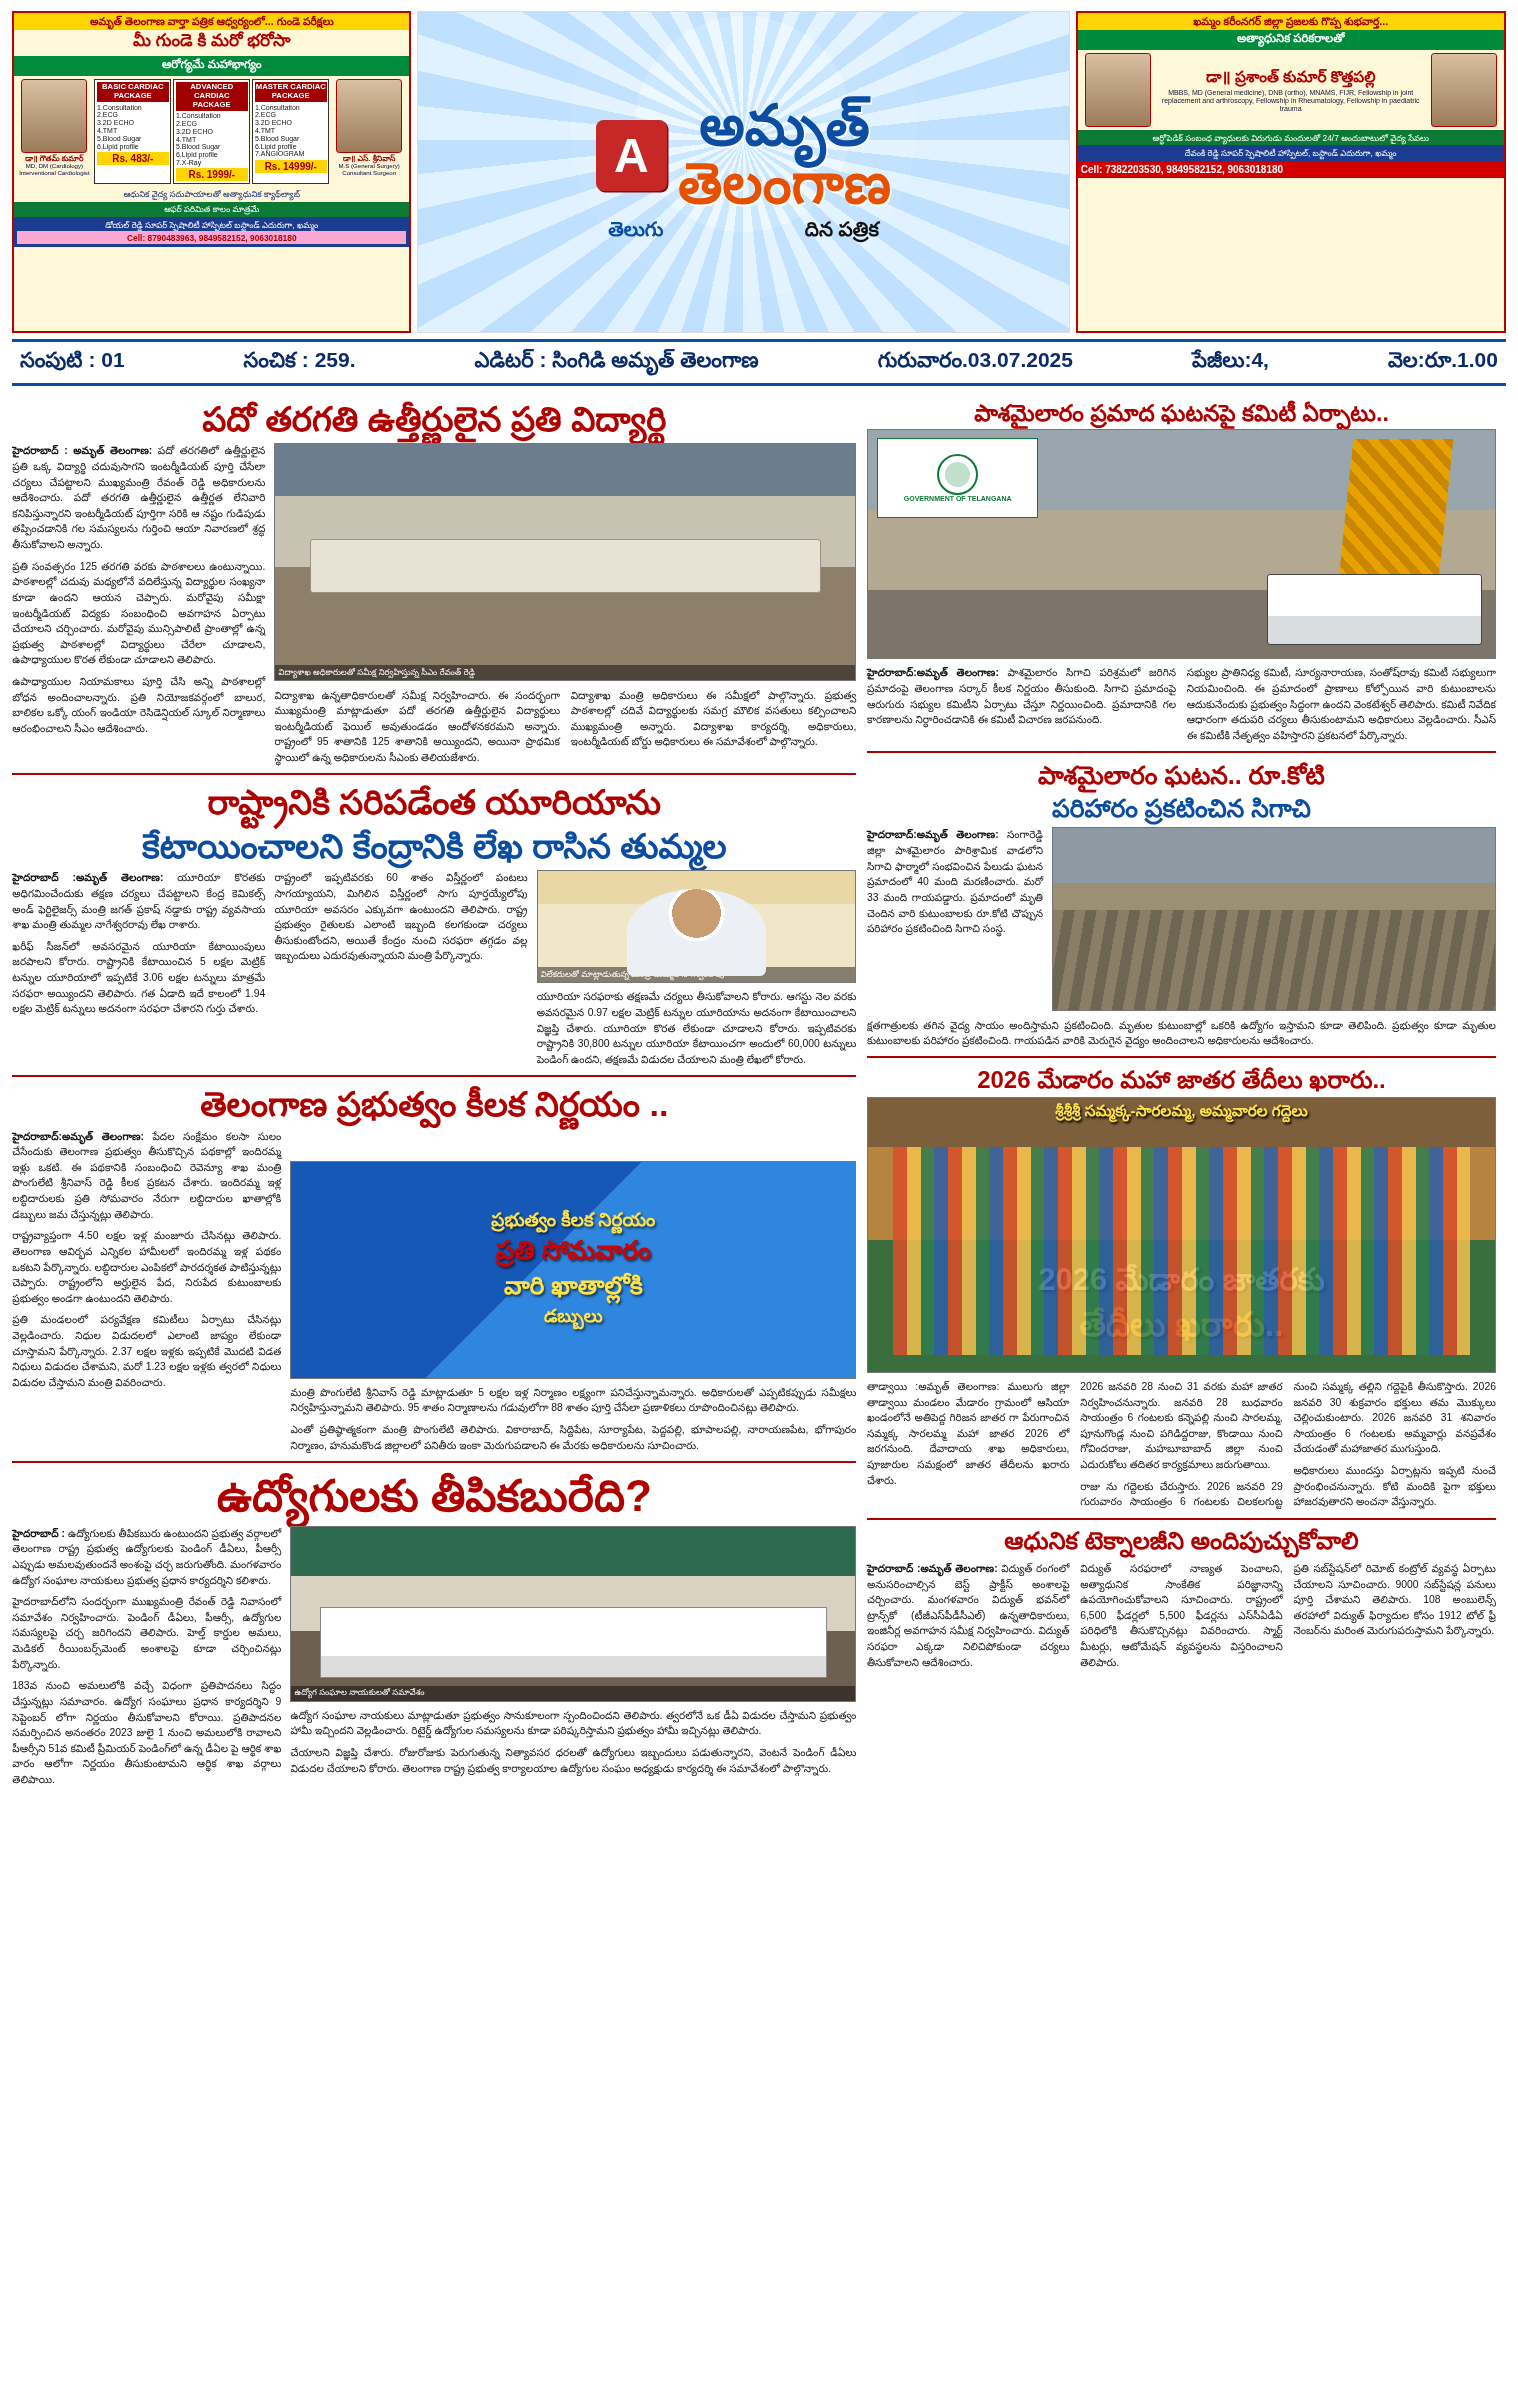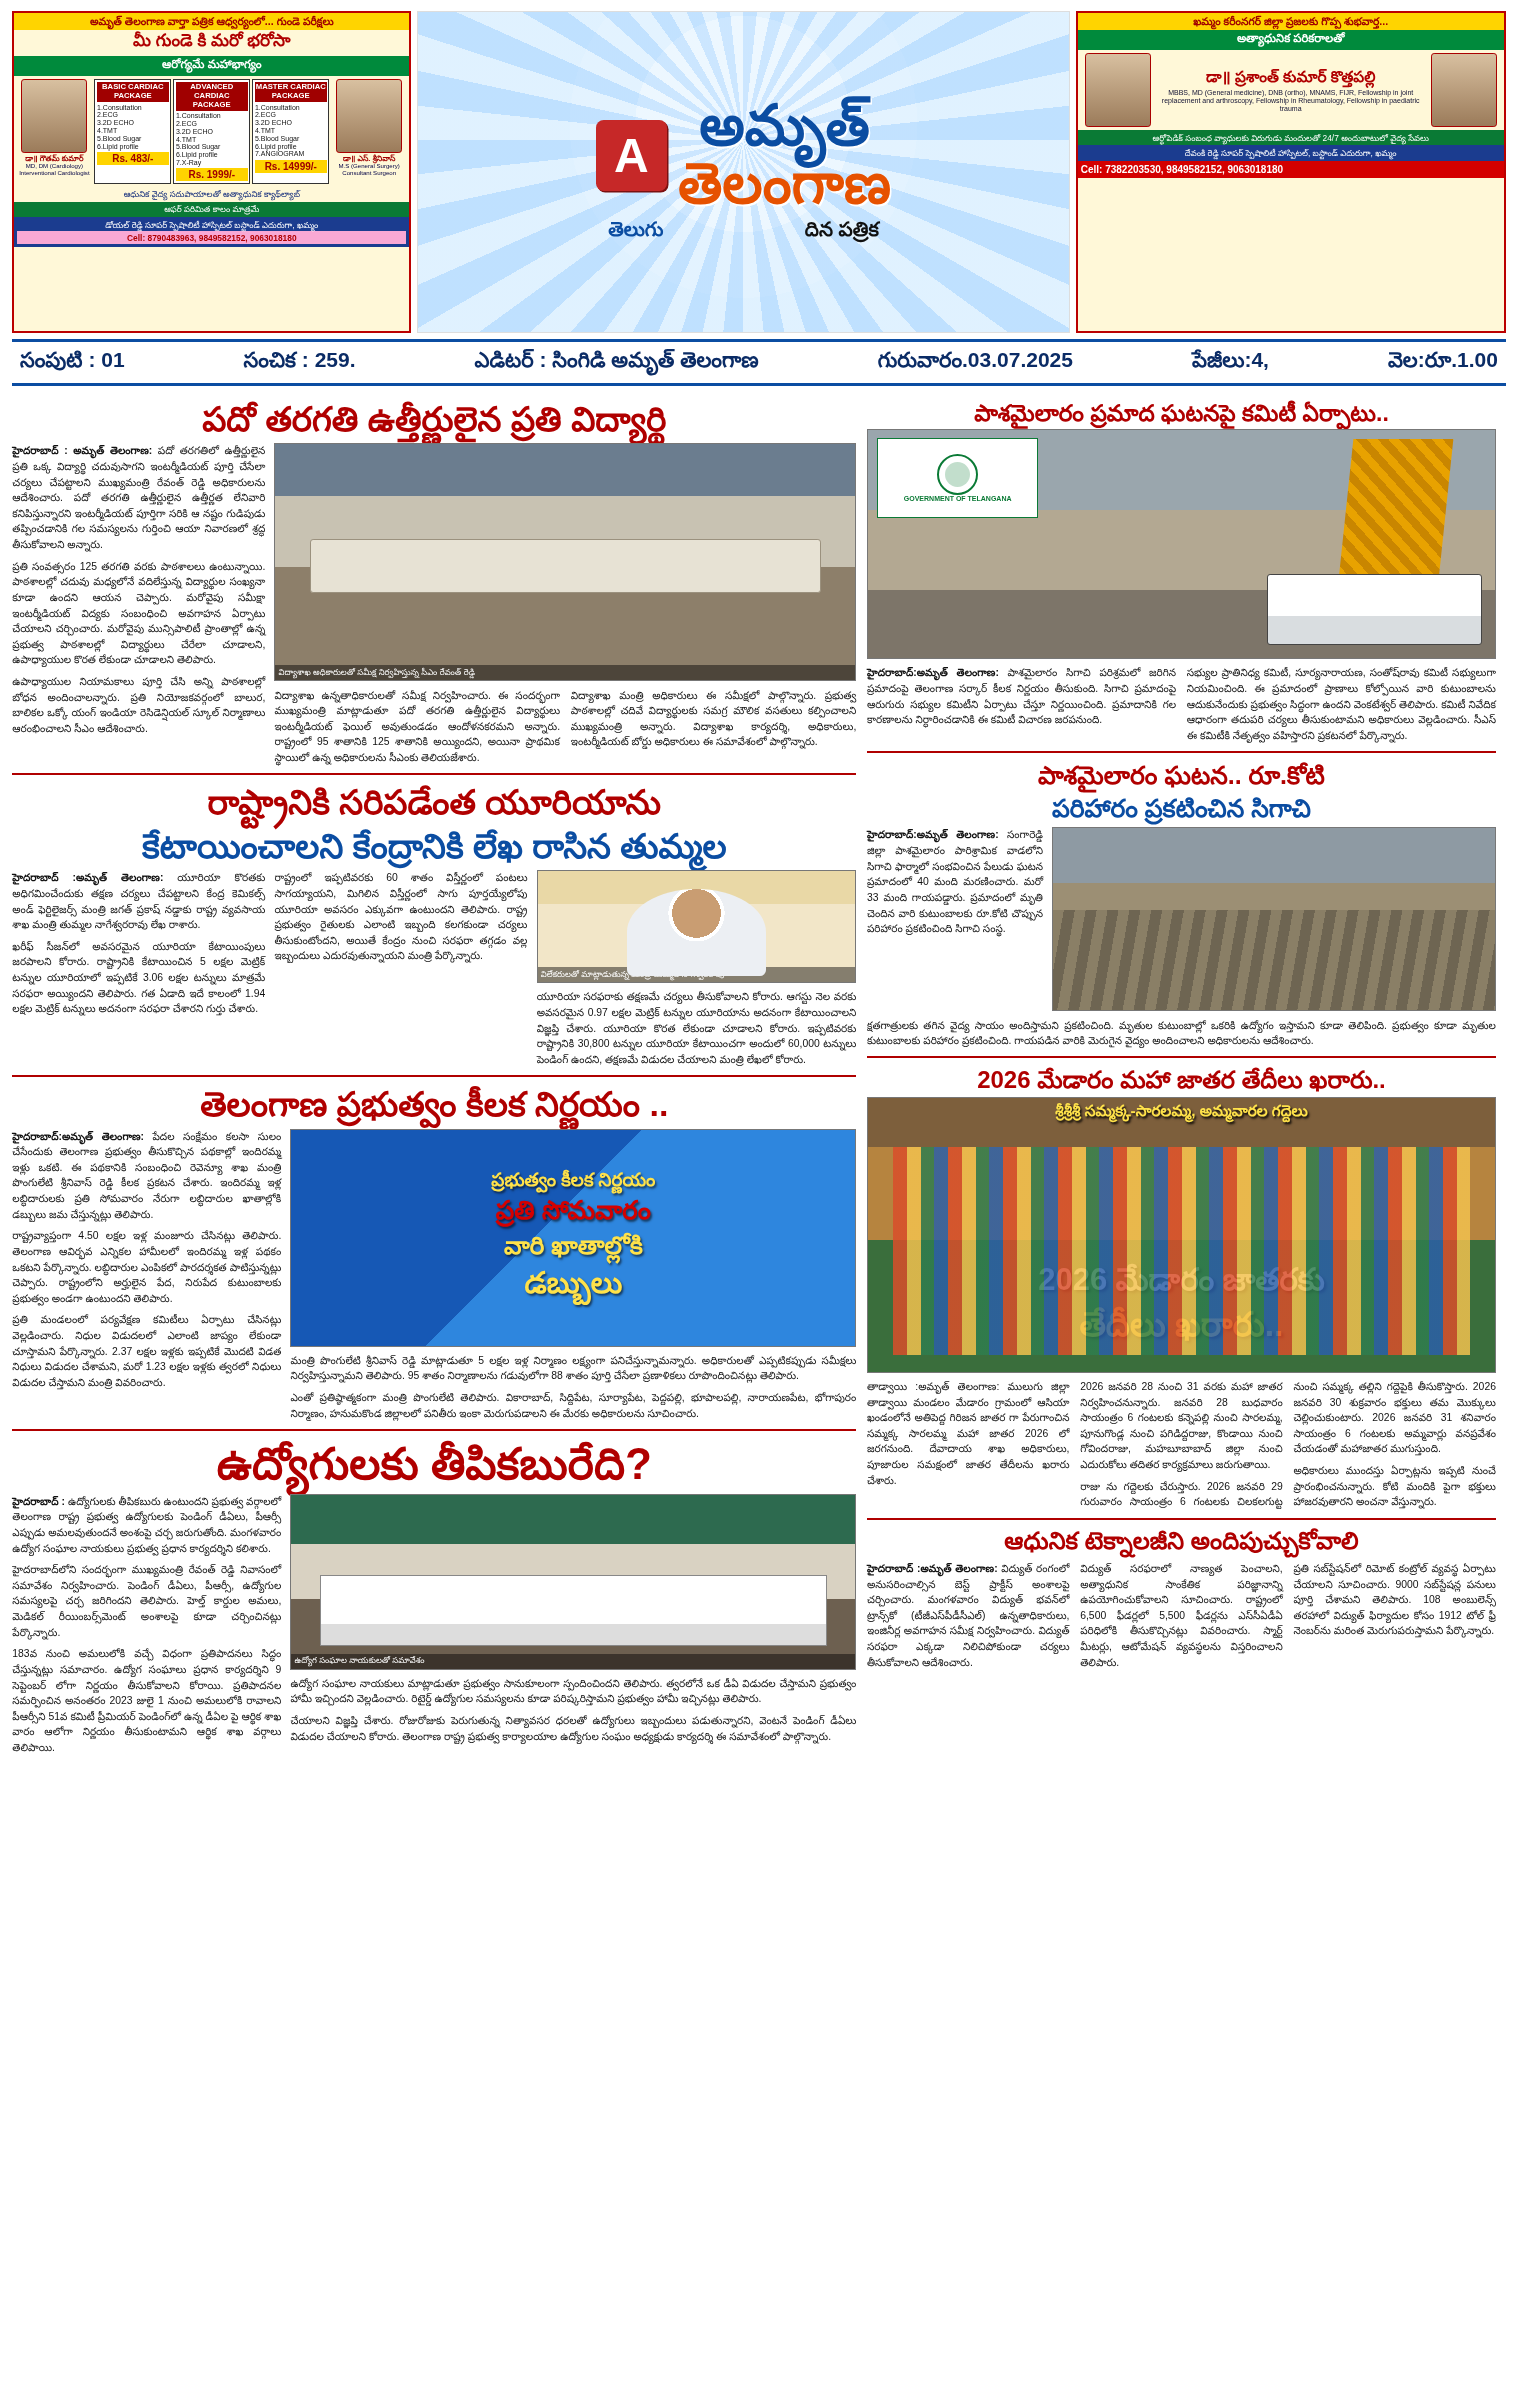--- a/index.html
+++ b/index.html
@@ -280,26 +280,26 @@
       <div>
         <div class="hl rb">తెలంగాణ ప్రభుత్వం కీలక నిర్ణయం ..</div>
         <div class="flowrow" style="margin-top:4.6px;">
           <div class="txtcol" style="max-width:269px;">
             <p style="margin:0 0 6.1px;"><span class="lead">హైదరాబాద్:అమృత్ తెలంగాణ:</span>
               <span>పేదల సంక్షేమం కలసా సులం చేసేందుకు తెలంగాణ ప్రభుత్వం తీసుకొచ్చిన పథకాల్లో ఇందిరమ్మ ఇళ్లు ఒకటి. ఈ పథకానికి సంబంధించి రెవెన్యూ శాఖ మంత్రి పొంగులేటి శ్రీనివాస్ రెడ్డి కీలక ప్రకటన చేశారు. ఇందిరమ్మ ఇళ్ల లబ్ధిదారులకు ప్రతి సోమవారం నేరుగా లబ్ధిదారుల ఖాతాల్లోకి డబ్బులు జమ చేస్తున్నట్లు తెలిపారు.</span></p>
             <p style="margin:0 0 6.1px;">రాష్ట్రవ్యాప్తంగా 4.50 లక్షల ఇళ్ల మంజూరు చేసినట్లు తెలిపారు. తెలంగాణ ఆవిర్భవ ఎన్నికల హామీలలో ఇందిరమ్మ ఇళ్ల పథకం ఒకటని పేర్కొన్నారు. లబ్ధిదారుల ఎంపికలో పారదర్శకత పాటిస్తున్నట్లు చెప్పారు. రాష్ట్రంలోని అర్హులైన పేద, నిరుపేద కుటుంబాలకు ప్రభుత్వం అండగా ఉంటుందని తెలిపారు.</p>
             <p style="margin:0;">ప్రతి మండలంలో పర్యవేక్షణ కమిటీలు ఏర్పాటు చేసినట్లు వెల్లడించారు. నిధుల విడుదలలో ఎలాంటి జాప్యం లేకుండా చూస్తామని పేర్కొన్నారు. 2.37 లక్షల ఇళ్లకు ఇప్పటికే మొదటి విడత నిధులు విడుదల చేశామని, మరో 1.23 లక్షల ఇళ్లకు త్వరలో నిధులు విడుదల చేస్తామని మంత్రి వివరించారు.</p>
           </div>
           <div style="flex:1;">
-            <div class="photo-ph scene-blue-ad" style="height:218px;">
+            <div class="photo-ph scene-blue-ad" style="height:218px;margin-top:32px;">
               <div class="banner-text">
                 <div style="font-size:18.4px;" class="yellow-hl">ప్రభుత్వం కీలక నిర్ణయం</div>
                 <div style="font-size:26px;" class="red-hl">ప్రతి సోమవారం</div>
                 <div style="font-size:24.6px;" class="yellow-hl">వారి ఖాతాల్లోకి</div>
-                <div style="font-size:30px;" class="yellow-hl">డబ్బులు</div>
+                <div style="font-size:18px;" class="yellow-hl">డబ్బులు</div>
               </div>
             </div>
             <div class="artbody" style="margin-top:6.1px;">
               <p style="margin:0 0 6.1px;">మంత్రి పొంగులేటి శ్రీనివాస్ రెడ్డి మాట్లాడుతూ 5 లక్షల ఇళ్ల నిర్మాణం లక్ష్యంగా పనిచేస్తున్నామన్నారు. అధికారులతో ఎప్పటికప్పుడు సమీక్షలు నిర్వహిస్తున్నామని తెలిపారు. 95 శాతం నిర్మాణాలను గడువులోగా 88 శాతం పూర్తి చేసేలా ప్రణాళికలు రూపొందించినట్లు తెలిపారు.</p>
               <p style="margin:0;">ఎంతో ప్రతిష్ఠాత్మకంగా మంత్రి పొంగులేటి తెలిపారు. వికారాబాద్, సిద్దిపేట, సూర్యాపేట, పెద్దపల్లి, భూపాలపల్లి, నారాయణపేట, భోగాపురం నిర్మాణం, హనుమకొండ జిల్లాలలో పనితీరు ఇంకా మెరుగుపడాలని ఈ మేరకు అధికారులను సూచించారు.</p>
             </div>
           </div>
         </div>
       </div>
 

